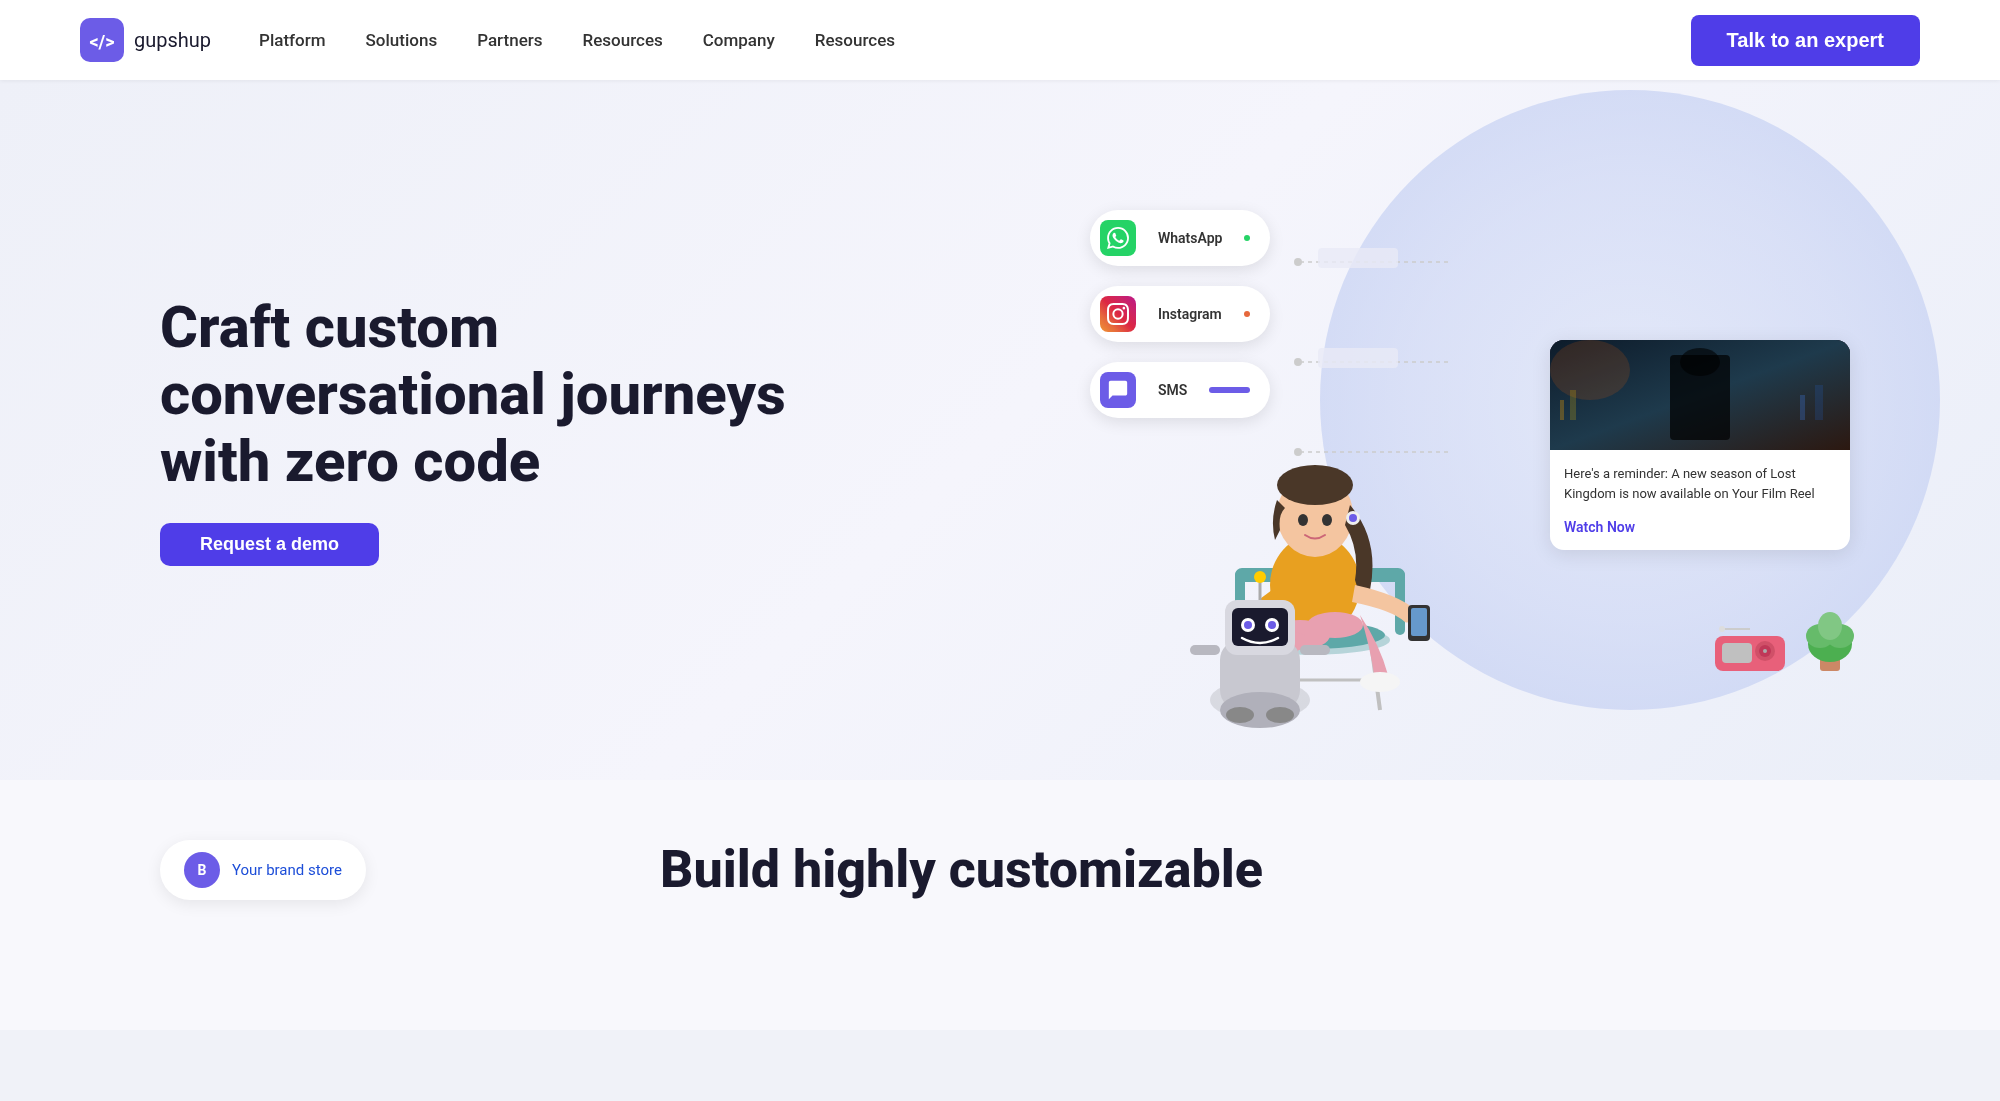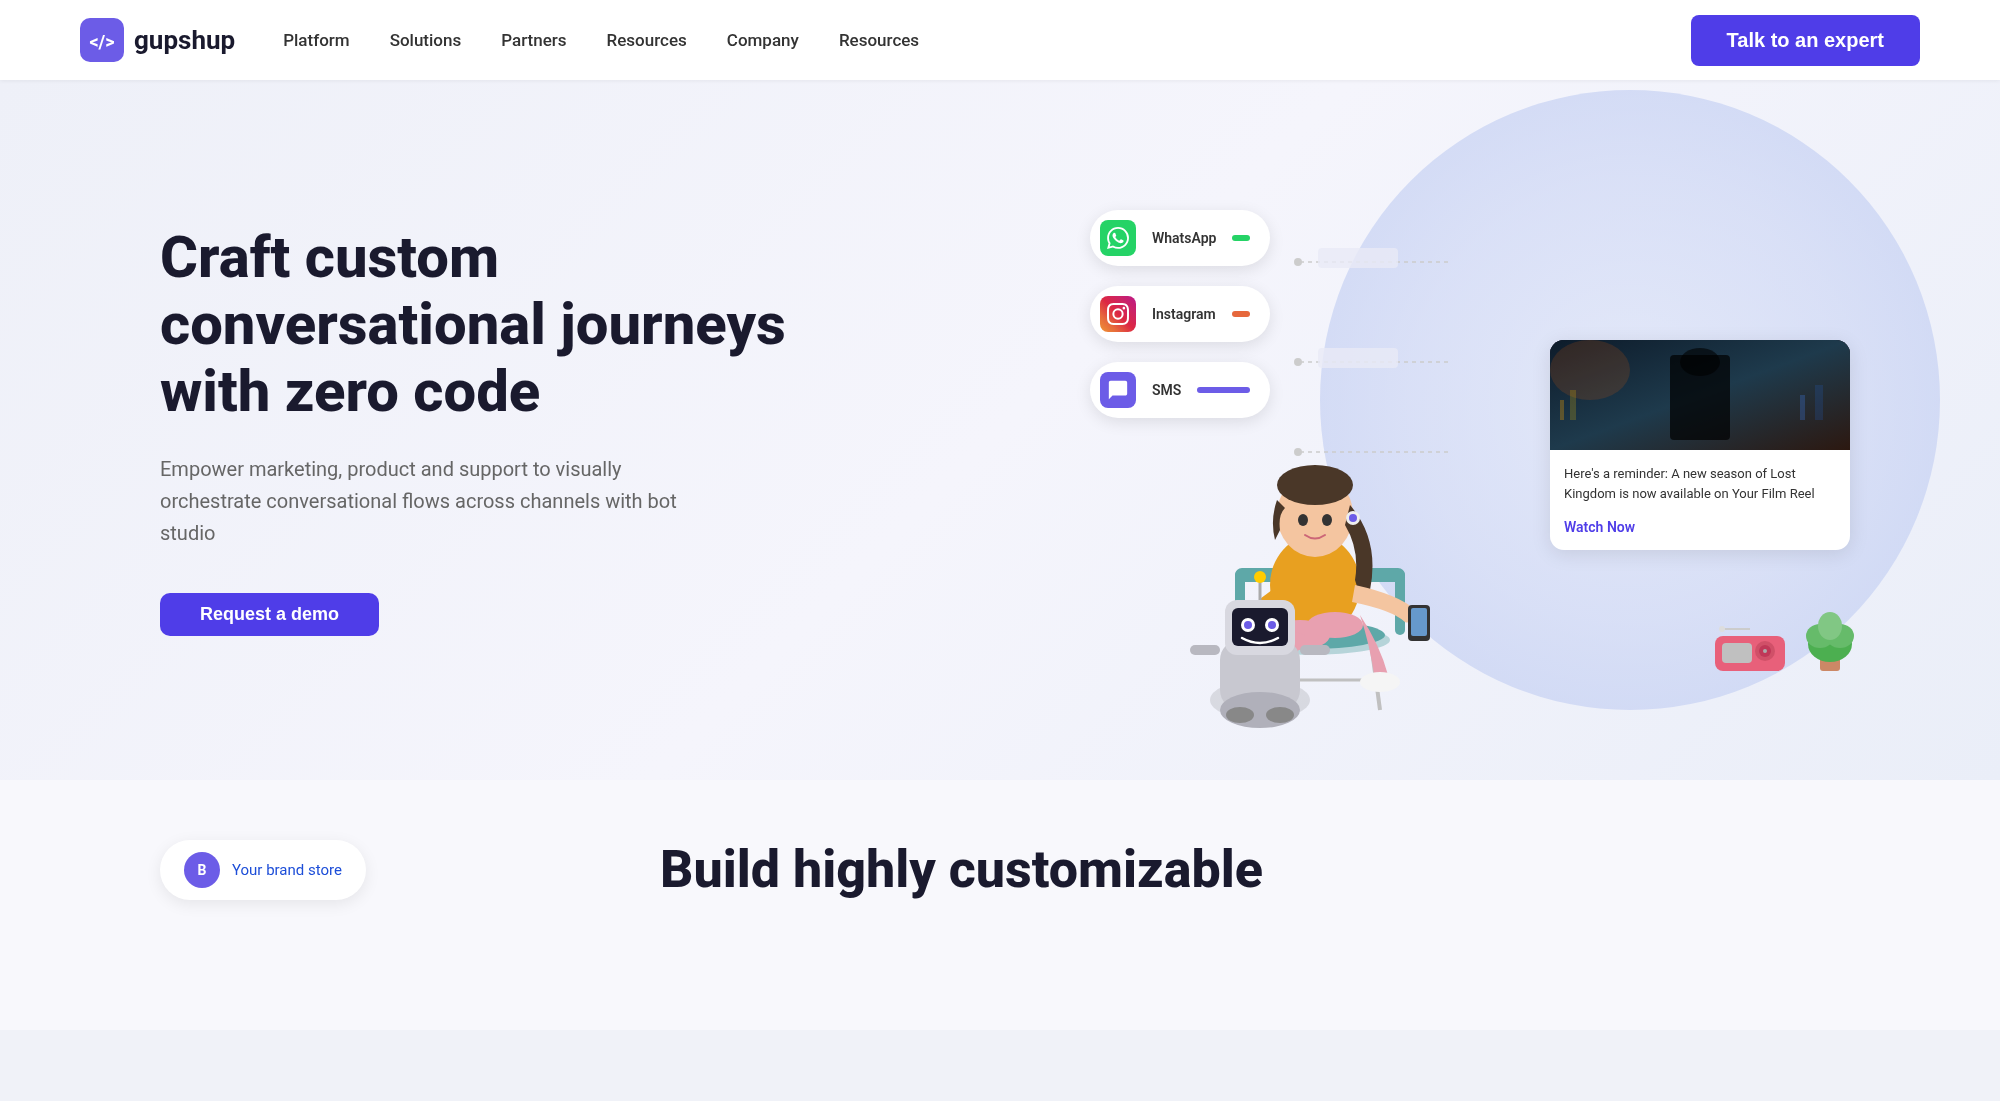--- a/index.html
+++ b/index.html
@@ -32,22 +32,22 @@
     .logo {
       display: flex;
       align-items: center;
       gap: 10px;
     }
     .logo-icon {
       width: 44px;
       height: 44px;
     }
     .logo-text {
-      font-size: 26px;
-      font-weight: 700;
+      font-size: 20px;
+      font-weight: 400;
       color: #1a1a2e;
     }
     .nav-links {
       display: flex;
       gap: 40px;
       list-style: none;
     }
     .nav-links li a {
       text-decoration: none;
       color: #333;
@@ -177,21 +177,21 @@
       left: -10px;
       top: 60px;
       display: flex;
       flex-direction: column;
       gap: 20px;
       z-index: 5;
     }
     .channel-bubble {
       display: flex;
       align-items: center;
-      gap: 16px;
+      gap: 22px;
       background: white;
       border-radius: 30px;
       padding: 10px 20px 10px 10px;
       box-shadow: 0 4px 16px rgba(0,0,0,0.1);
       min-width: 180px;
     }
     .channel-bubble-icon {
       width: 36px;
       height: 36px;
       border-radius: 8px;
@@ -320,21 +320,20 @@
         <a href="#">Resources</a>
       </li>
     </ul>
   </div>
   <button class="btn-expert">Talk to an expert</button>
 </nav>
 
 <section class="hero">
   <div class="hero-left">
     <h1 class="hero-title">Craft custom conversational journeys with zero code</h1>
-    <p class="hero-subtitle">Empower marketing, product and support to visually orchestrate conversational flows across channels with bot studio</p>
     <button class="btn-demo">Request a demo</button>
   </div>
 
   <div class="hero-right">
 
     <div class="hero-circle"></div>
 
     <div class="channel-bubbles">
       <div class="channel-bubble">
         <div class="channel-bubble-icon" style="background:#25d366;">

